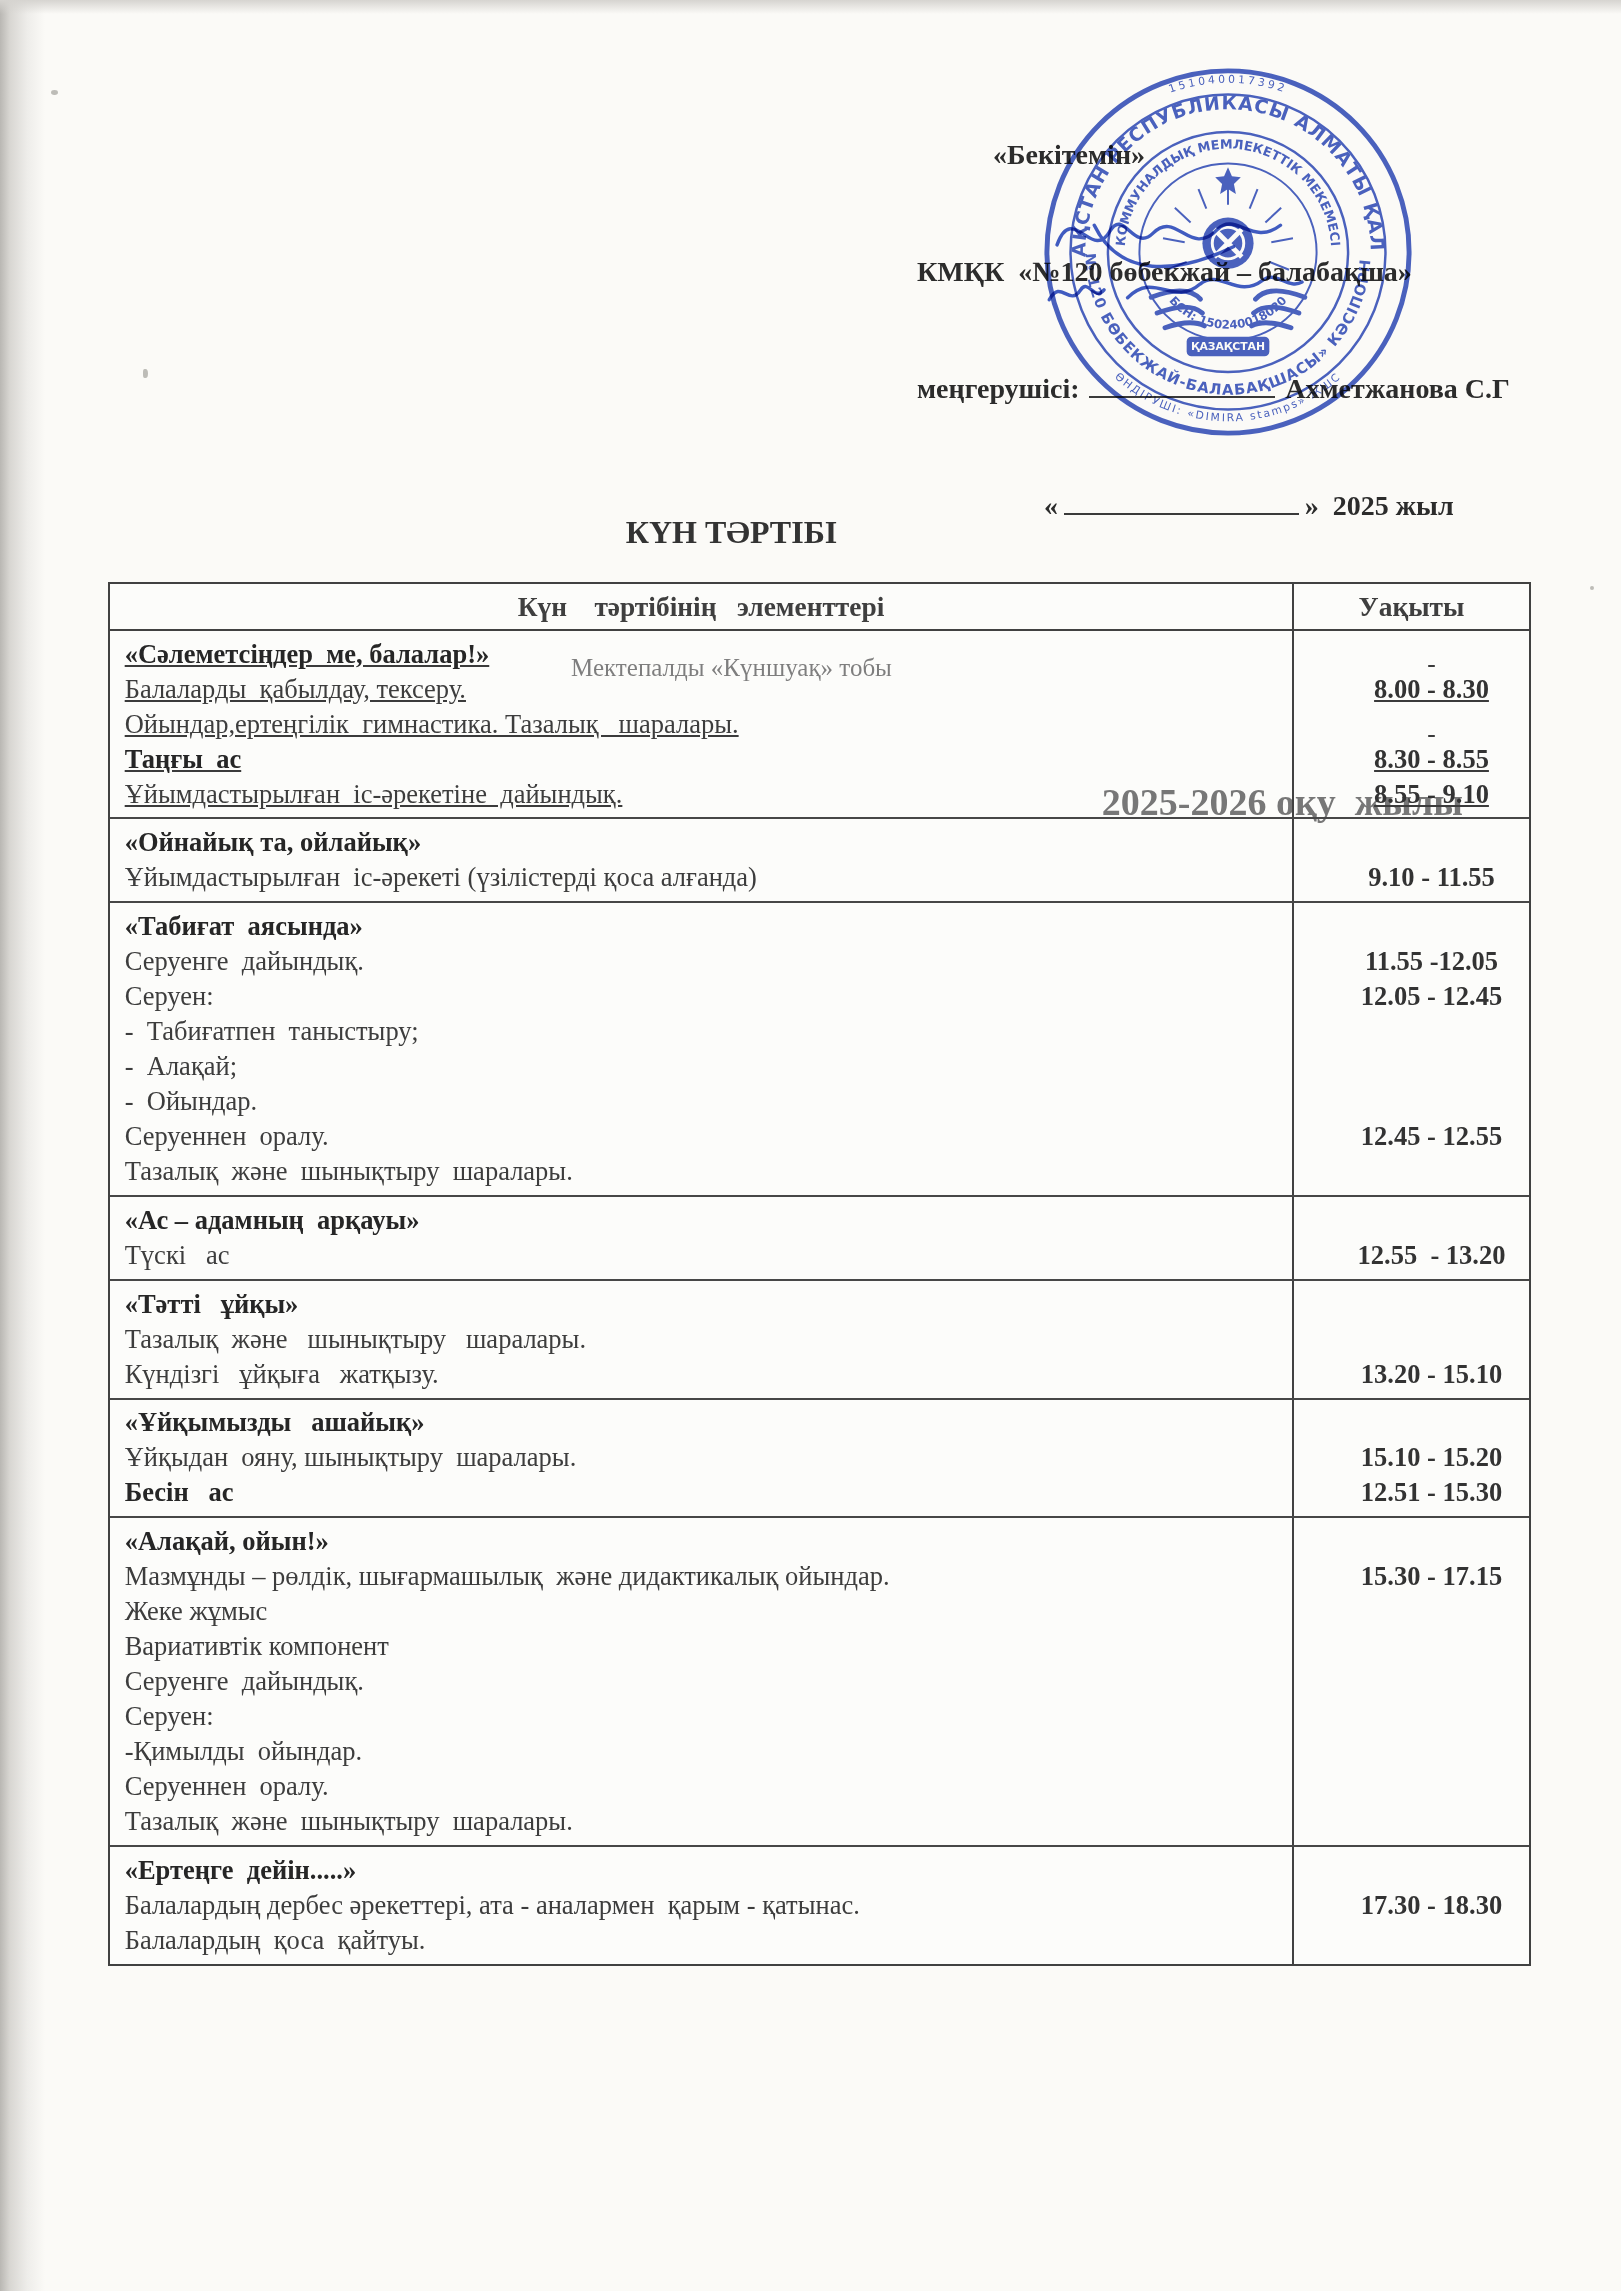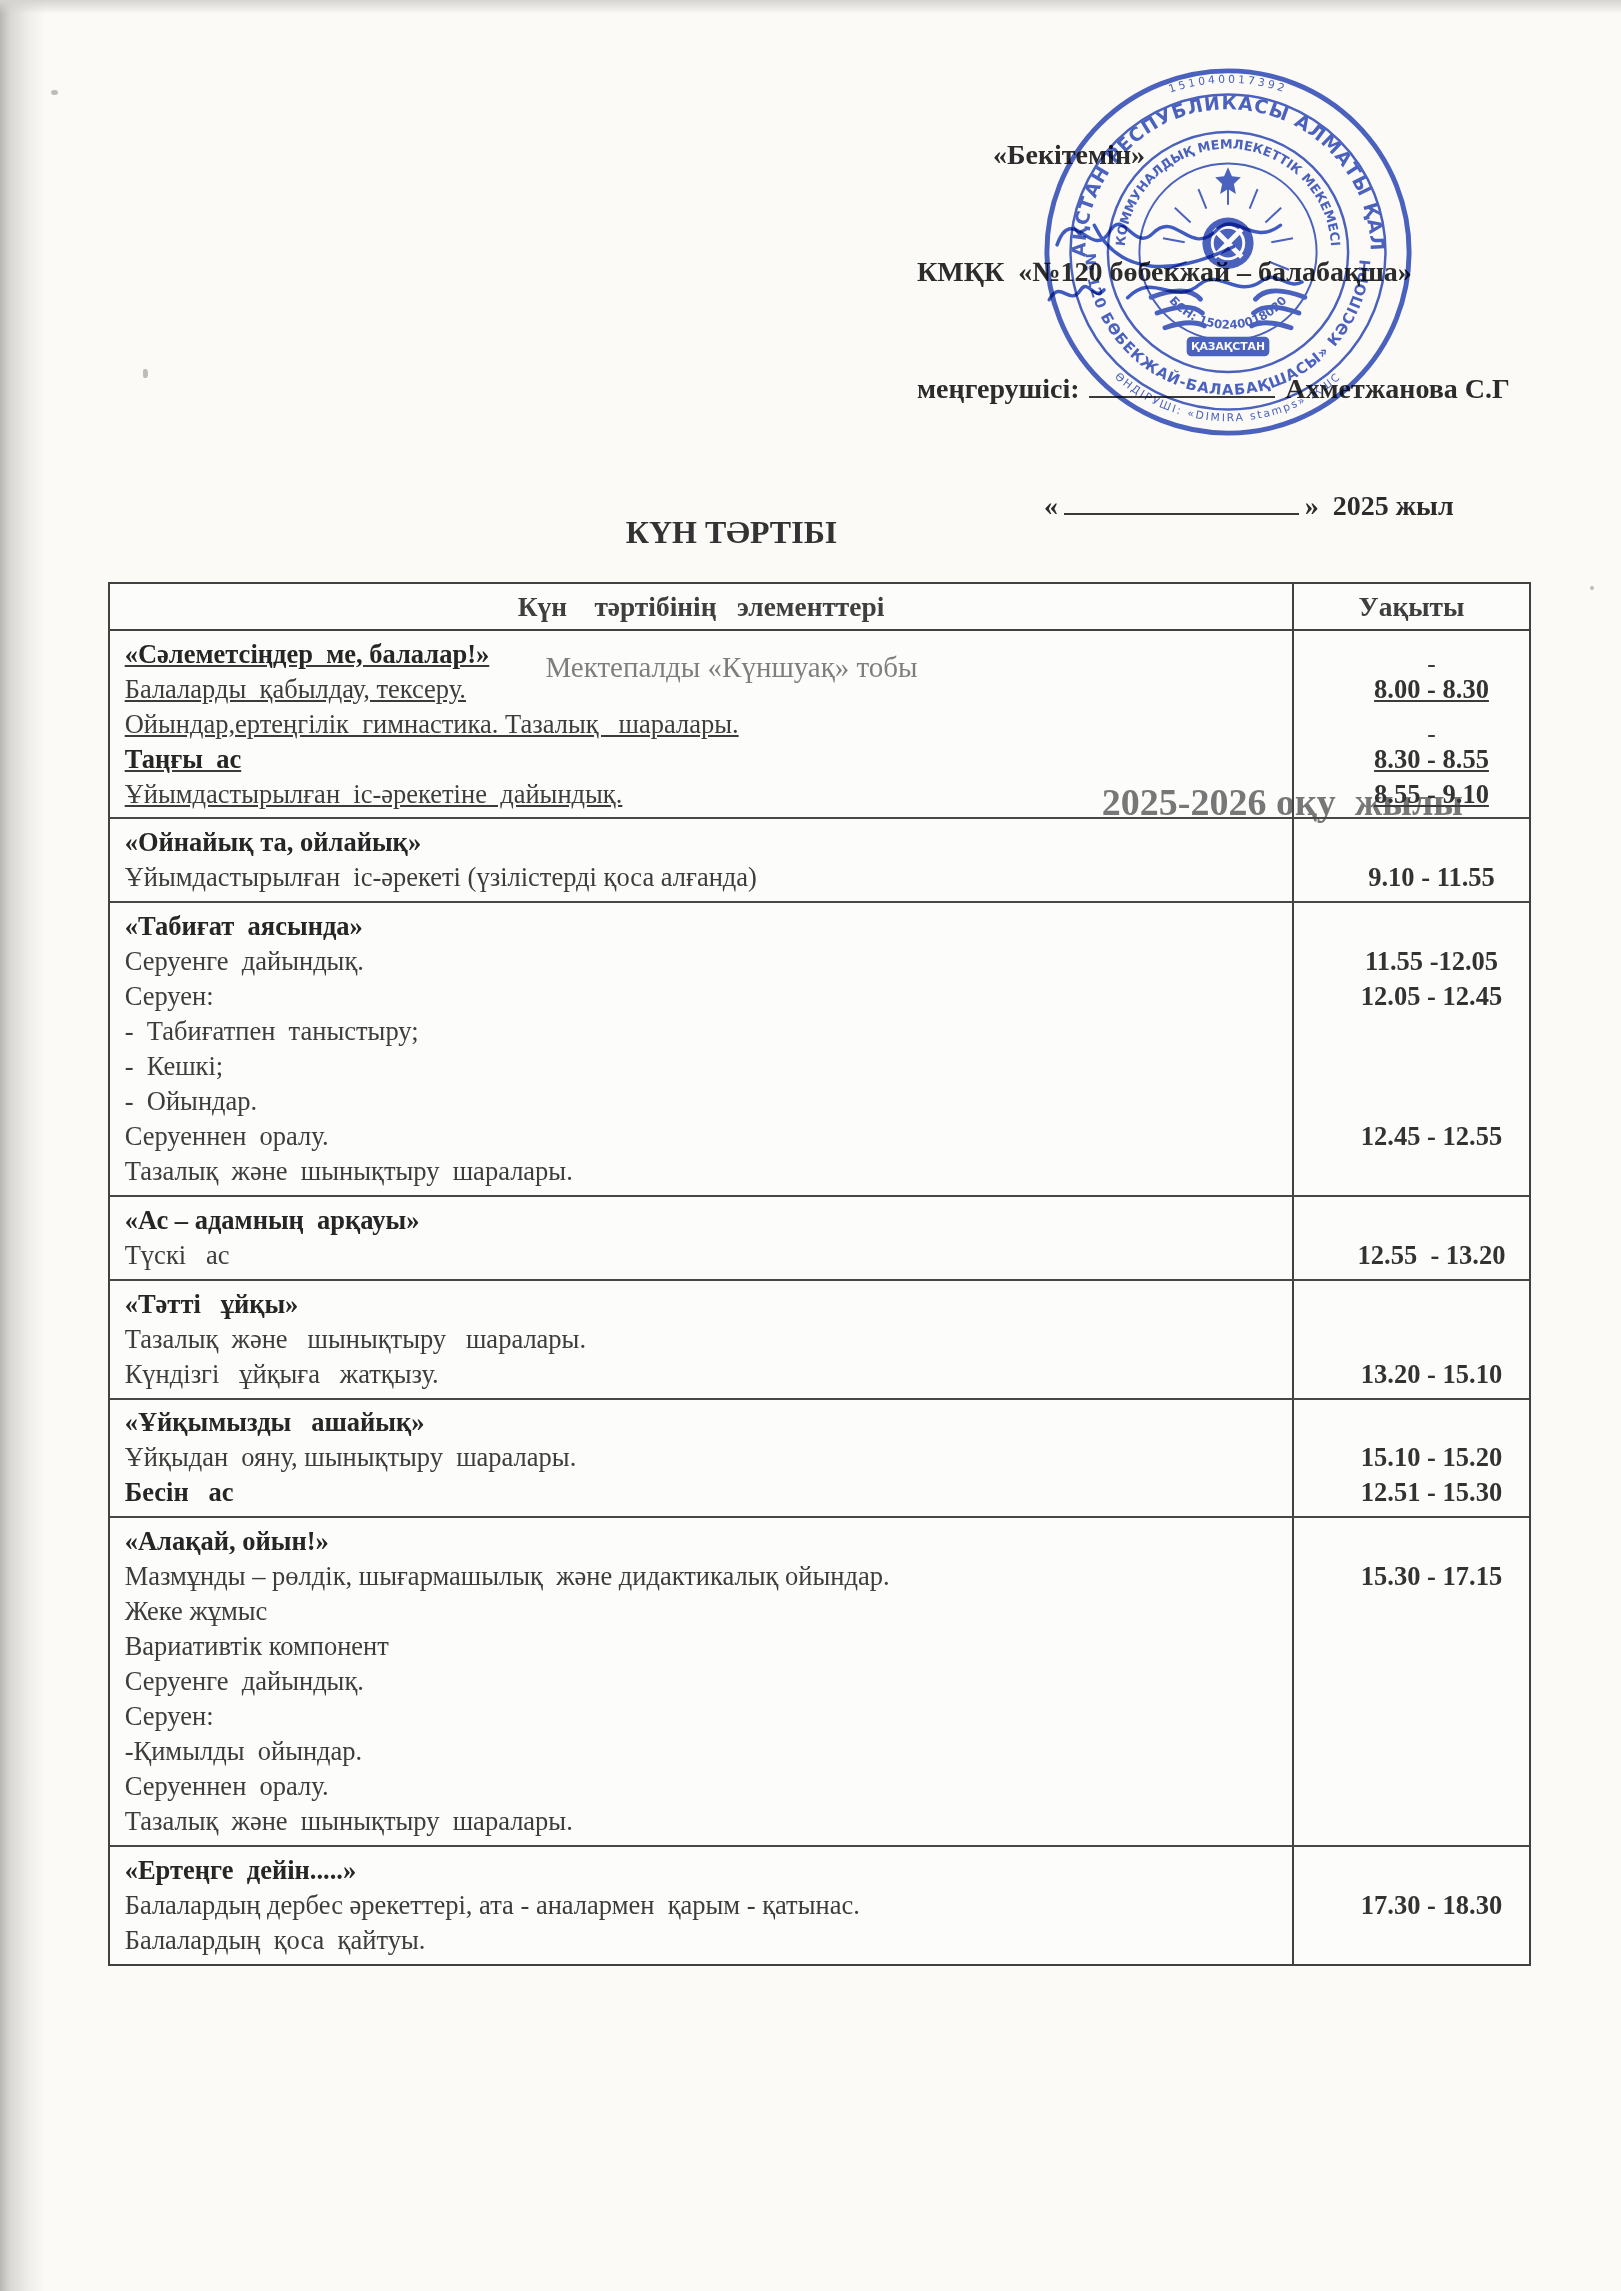--- a/index.html
+++ b/index.html
@@ -33,21 +33,21 @@
     mix-blend-mode:multiply;opacity:.92;}
   .stamp svg{display:block;}
   
   .signature-svg{position:absolute;left:1010px;top:184px;width:392px;height:157px;
     mix-blend-mode:multiply;}
 
   
   .title-block{position:absolute;left:0;top:420px;width:1463px;text-align:center;
     line-height:45px;color:#3a3a3a;white-space:pre-wrap;}
   .title-main{font-size:32px;font-weight:bold;color:#333;}
-  .title-sub{font-size:29px;font-weight:normal;}
+  .title-sub{font-size:25px;font-weight:normal;}
   .title-year{font-size:38px;font-weight:bold;color:#2e2e2e;text-align:right;}
 
   
   .schedule{position:absolute;left:108px;top:582px;width:1419px;
     border:2.9px solid #414141;background:rgba(255,255,255,.35);}
   .thead{display:grid;grid-template-columns:1184px 1fr;border-bottom:2.9px solid #414141;}
   .thead .hc{font-size:27.4px;font-weight:bold;color:#3f3f3f;text-align:center;
     padding:7.8px 3.9px 5.9px 3.9px;white-space:pre-wrap;}
   .thead .hc1{border-right:2px solid #414141;}
   .trow{display:grid;grid-template-columns:1184px 1fr;border-top:2px solid #474747;}
@@ -179,21 +179,21 @@
           <div class="line time">&nbsp;</div>
           <div class="line time">9.10 - 11.55</div>
         </div>
       </div>
       <div class="trow">
         <div class="cell cell-left">
           <div class="line b">«Табиғат  аясында»</div>
           <div class="line">Серуенге  дайындық.</div>
           <div class="line">Серуен:</div>
           <div class="line">-  Табиғатпен  таныстыру;</div>
-          <div class="line">-  Кешкі;</div>
+          <div class="line">-  Алақай;</div>
           <div class="line">-  Ойындар.</div>
           <div class="line">Серуеннен  оралу.</div>
           <div class="line">Тазалық  және  шынықтыру  шаралары.</div>
         </div>
         <div class="cell cell-right">
           <div class="line time">&nbsp;</div>
           <div class="line time">11.55 -12.05</div>
           <div class="line time">12.05 - 12.45</div>
           <div class="line time">&nbsp;</div>
           <div class="line time">&nbsp;</div>

